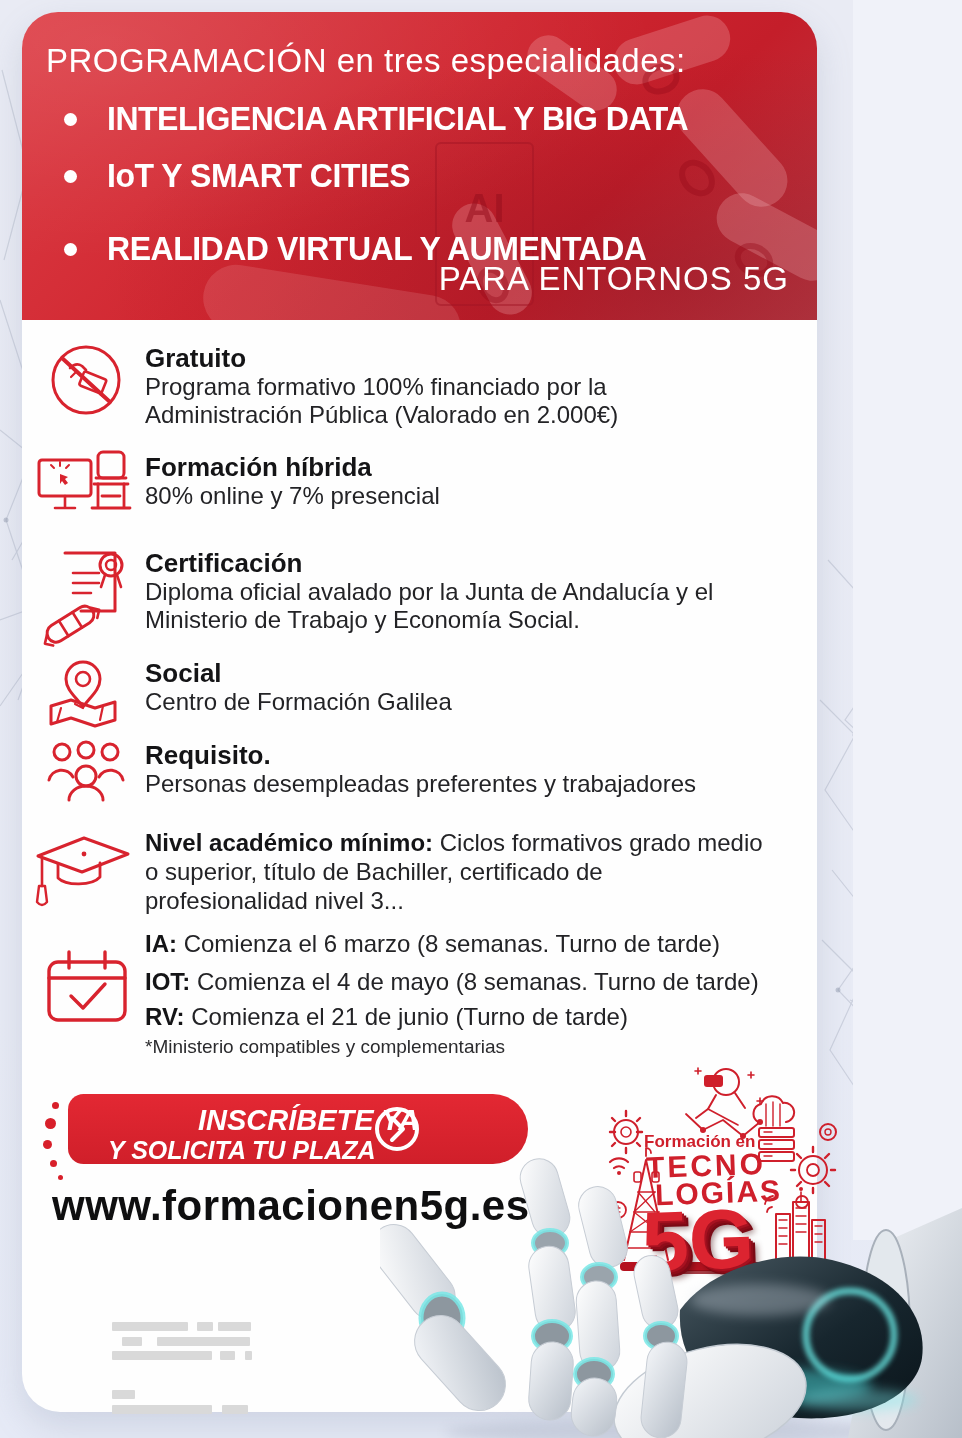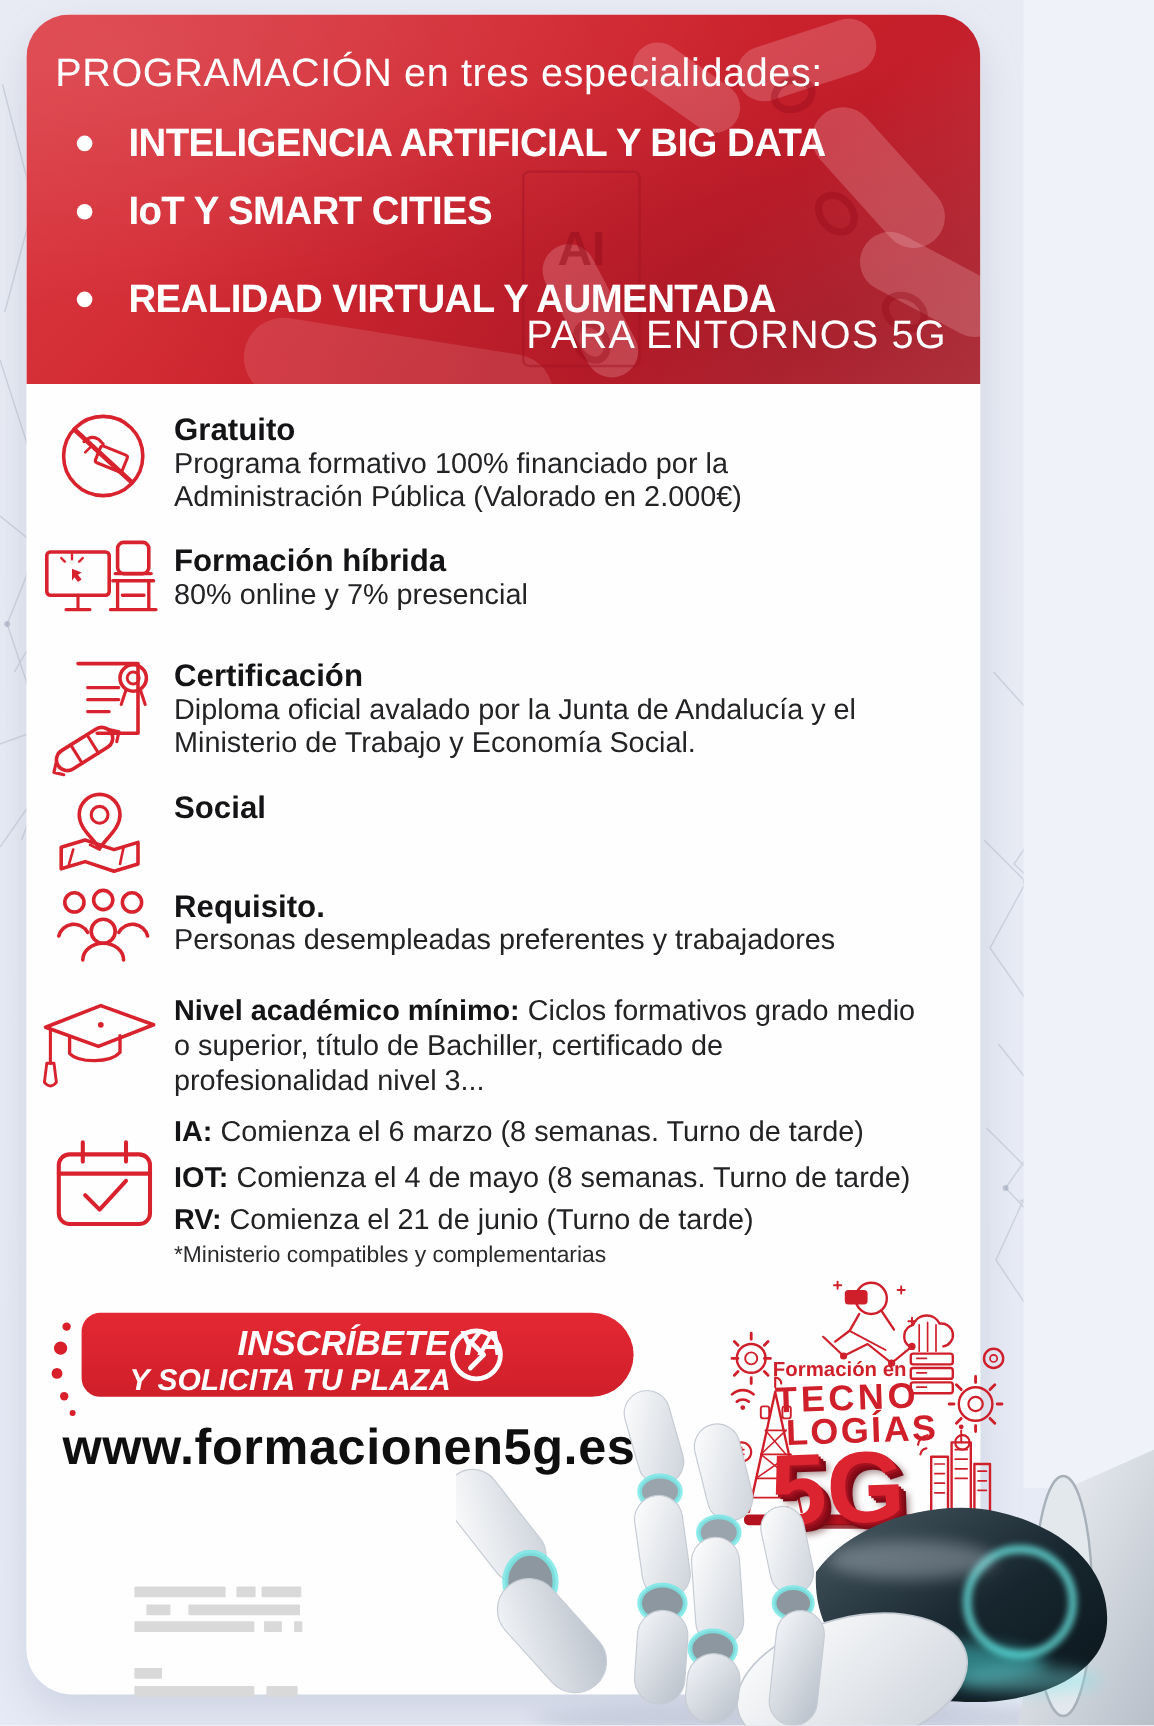--- a/index.html
+++ b/index.html
@@ -184,20 +184,21 @@
 
   <div class="f-icon" style="left:23px;top:644px;">
     <svg width="76" height="74" viewBox="0 0 76 74" fill="none" stroke="#d8232e" stroke-width="3" stroke-linecap="round" stroke-linejoin="round">
       <path d="M38,6 a17,17 0 0 1 17,17 c0,11 -10,18 -17,28 c-7,-10 -17,-17 -17,-28 a17,17 0 0 1 17,-17 z"></path>
       <circle cx="38" cy="23" r="7" stroke-width="2.6"></circle>
       <path d="M6,50 l20,-6 24,8 20,-6 v18 l-20,6 -24,-8 -20,6 z"></path>
       <path d="M16,52 l-4,14 M58,50 l-3,14 M30,48 l8,4" stroke-width="2.2"></path>
     </svg>
   </div>
   <div class="f-title" style="top:646px;">Social</div>
+  <div class="f-body" style="top:676px;width:600px;">Centro de Formación Galilea</div>
 
   <div class="f-icon" style="left:23px;top:728px;">
     <svg width="82" height="62" viewBox="0 0 82 62" fill="none" stroke="#d8232e" stroke-width="3" stroke-linecap="round" stroke-linejoin="round">
       <circle cx="17" cy="12" r="8"></circle>
         <circle cx="41" cy="10" r="8"></circle>
         <circle cx="65" cy="12" r="8"></circle>
       <path d="M4,40 a13,13 0 0 1 24,-3"></path>
       <path d="M54,37 a13,13 0 0 1 24,3"></path>
       <circle cx="41" cy="36" r="10"></circle>
       <path d="M24,60 a17,14 0 0 1 34,0"></path>

